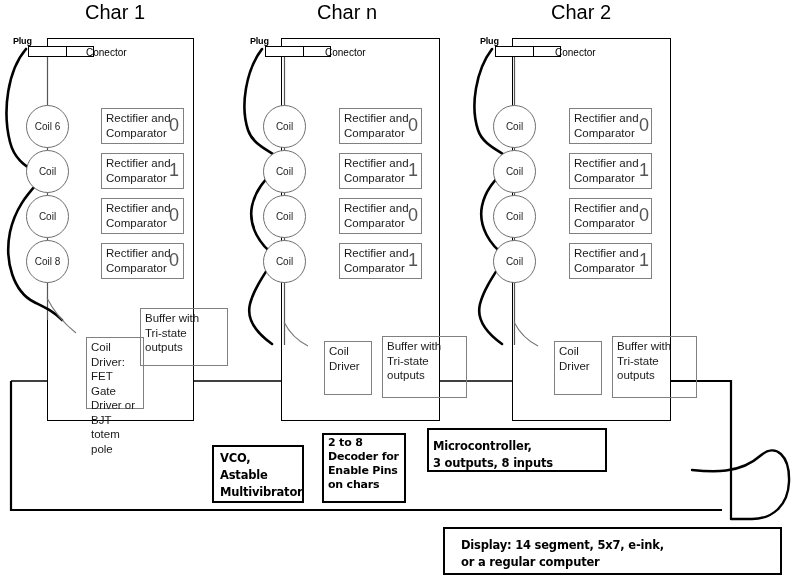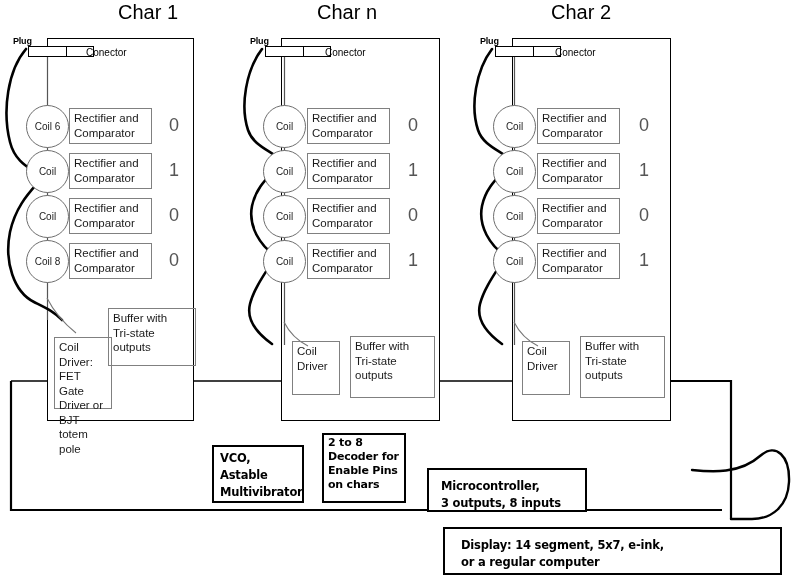--- a/index.html
+++ b/index.html
@@ -38,21 +38,21 @@
     position:absolute;border:1.2px solid #6e6e6e;border-radius:50%;
     background:#fff;box-sizing:border-box;
     display:flex;align-items:center;justify-content:center;
     font-size:10px;color:#222;
   }
 
   
   .gbox{
     position:absolute;border:1.5px solid #808080;background:#fff;
     box-sizing:border-box;font-size:11.5px;line-height:14.5px;color:#1a1a1a;
-    padding:2px 4px;white-space:pre-line;
+    padding:2px 4px;white-space:pre-line;margin-left:32px;
   }
   .gbox.transparent{background:transparent;}
 
   
   .digit{position:absolute;font-size:18px;color:#555;
     font-family:"Liberation Sans","DejaVu Sans",sans-serif;}
 
   
   .bbox{
     position:absolute;border:2.5px solid #000;background:#fff;box-sizing:border-box;
@@ -60,21 +60,21 @@
     font-family:"DejaVu Sans","Liberation Sans",sans-serif;font-weight:600;
     letter-spacing:-0.2px;
   }
   .bbox.tight{font-size:11px;line-height:14px;padding:1px 4px;}
 </style>
 </head>
 <body>
 
 <div id="stage">
 
-  <div class="col-title" style="left:85px;top:1px;margin-left:33px;">Char 1</div>
+  <div class="col-title" style="left:85px;top:1px;">Char 1</div>
   <div class="col-title" style="left:317px;top:1px;">Char n</div>
   <div class="col-title" style="left:551px;top:1px;">Char 2</div>
 
   <div class="panel" style="left:47px;top:38px;width:147px;height:383px;"></div>
   <div class="panel" style="left:281px;top:38px;width:159px;height:383px;"></div>
   <div class="panel" style="left:512px;top:38px;width:159px;height:383px;"></div>
 
   <svg class="wires" viewBox="0 0 796 583">
 
     <line x1="47.5" y1="47" x2="47.5" y2="320" stroke="#555" stroke-width="1.2"></line>
@@ -209,19 +209,19 @@
 
   <div class="bbox" style="left:212px;top:445px;width:92px;height:58px;">VCO,
 Astable
 Multivibrator</div>
 
   <div class="bbox tight" style="left:322px;top:433px;width:84px;height:70px;">2 to 8
 Decoder for
 Enable Pins
 on chars</div>
 
-  <div class="bbox" style="left:427px;top:468px;width:160px;height:44px;padding-top:8px;padding-left:12px;">Microcontroller,
+  <div class="bbox" style="left:427px;top:428px;width:180px;height:44px;padding-top:8px;padding-left:4px;">Microcontroller,
 3 outputs, 8 inputs</div>
 
   <div class="bbox" style="left:443px;top:527px;width:339px;height:48px;padding-top:8px;padding-left:16px;">Display: 14 segment, 5x7, e-ink,
 or a regular computer</div>
 
 </div>
 
 </body></html>

